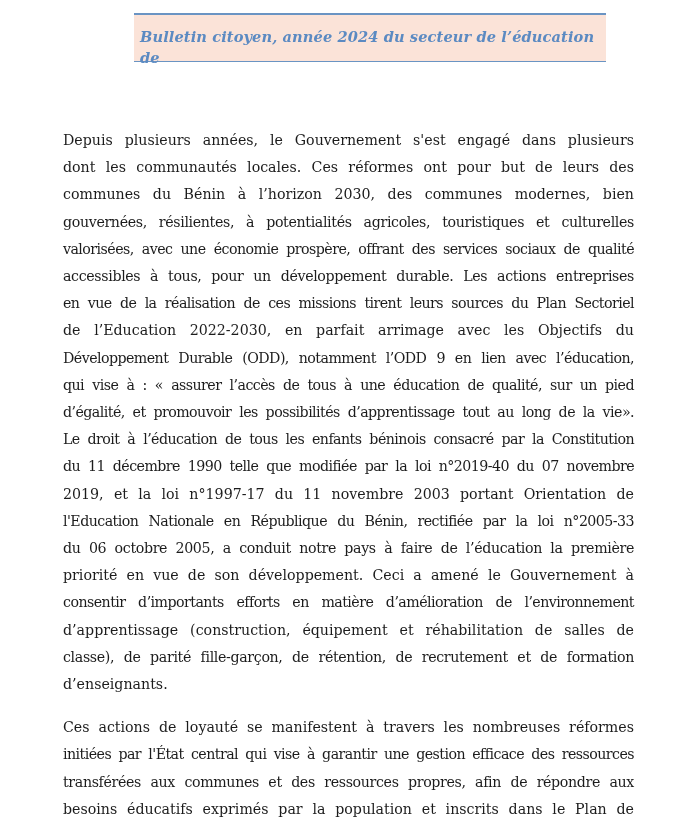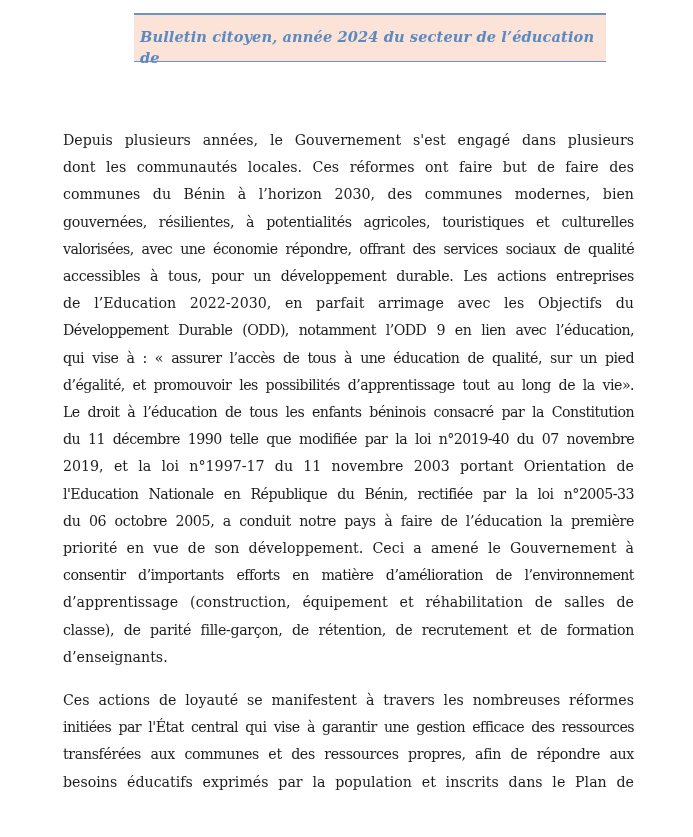--- a/index.html
+++ b/index.html
@@ -73,25 +73,26 @@
 
 <div class="title-box">
   <p class="title-text">
     <span>Bulletin citoyen, année 2024 du secteur de l’éducation de</span><br>
   </p>
 </div>
 
 <div class="content">
   <div class="para">
     <span class="line">Depuis plusieurs années, le Gouvernement s'est engagé dans plusieurs</span>
-    <span class="line">dont les communautés locales. Ces réformes ont faire but de faire des</span>
+    <span class="line">dont les communautés locales. Ces réformes ont pour but de leurs des</span>
     <span class="line">communes du Bénin à l’horizon 2030, des communes modernes, bien</span>
     <span class="line tight">gouvernées, résilientes, à potentialités agricoles, touristiques et culturelles</span>
-    <span class="line tighter">valorisées, avec une économie répondre, offrant des services sociaux de qualité</span>
+    <span class="line tighter">valorisées, avec une économie prospère, offrant des services sociaux de qualité</span>
     <span class="line tight">accessibles à tous, pour un développement durable. Les actions entreprises</span>
+    <span class="line tighter">en vue de la réalisation de ces missions tirent leurs sources du Plan Sectoriel</span>
     <span class="line">de l’Education 2022-2030, en parfait arrimage avec les Objectifs du</span>
     <span class="line tighter">Développement Durable (ODD), notamment l’ODD 9 en lien avec l’éducation,</span>
     <span class="line tighter">qui vise à : « assurer l’accès de tous à une éducation de qualité, sur un pied</span>
     <span class="line tighter">d’égalité, et promouvoir les possibilités d’apprentissage tout au long de la vie».</span>
     <span class="line tighter">Le droit à l’éducation de tous les enfants béninois consacré par la Constitution</span>
     <span class="line tighter">du 11 décembre 1990 telle que modifiée par la loi n°2019-40 du 07 novembre</span>
     <span class="line">2019, et la loi n°1997-17 du 11 novembre 2003 portant Orientation de</span>
     <span class="line tighter">l'Education Nationale en République du Bénin, rectifiée par la loi n°2005-33</span>
     <span class="line tight">du 06 octobre 2005, a conduit notre pays à faire de l’éducation la première</span>
     <span class="line">priorité en vue de son développement. Ceci a amené le Gouvernement à</span>

